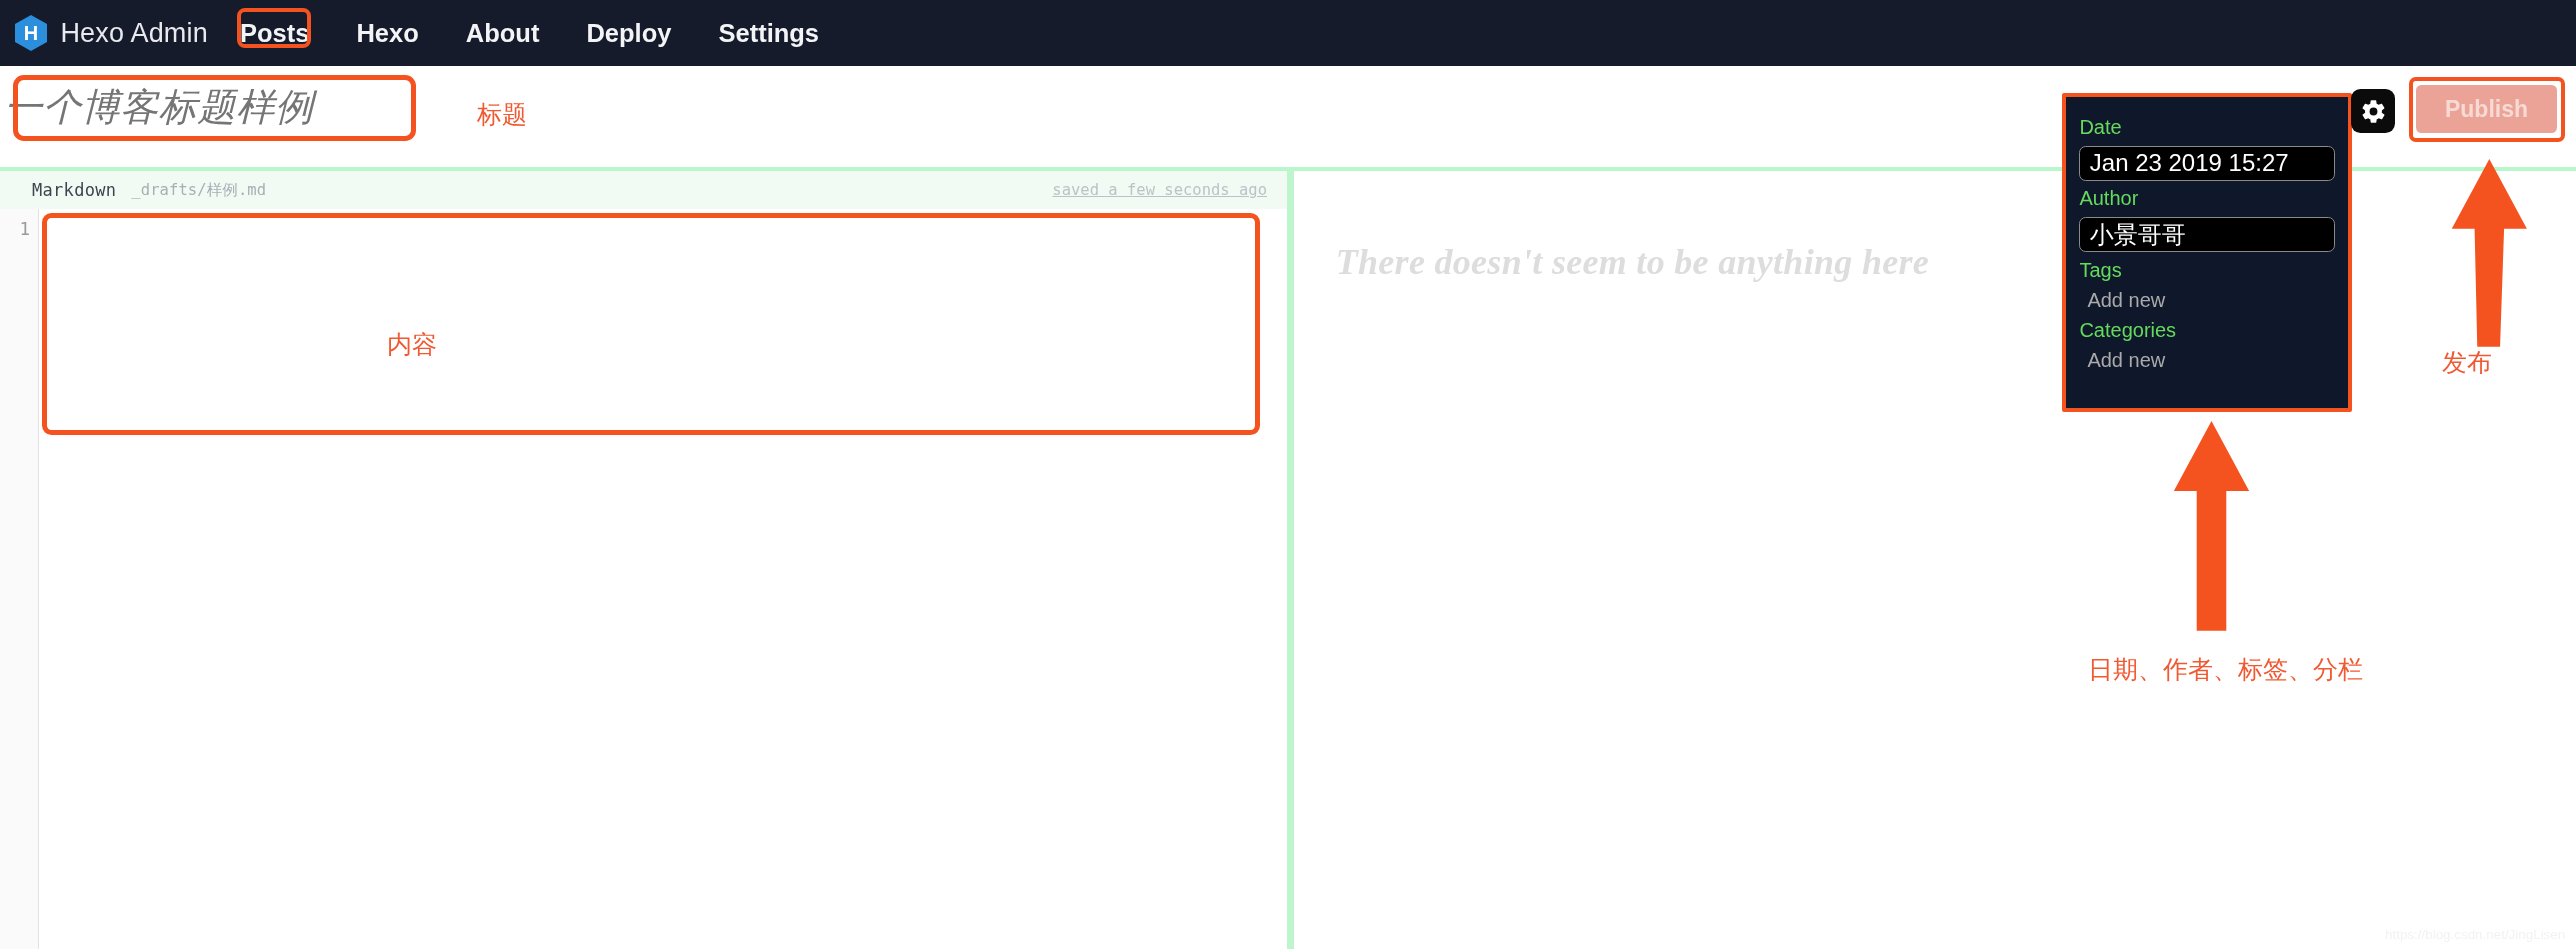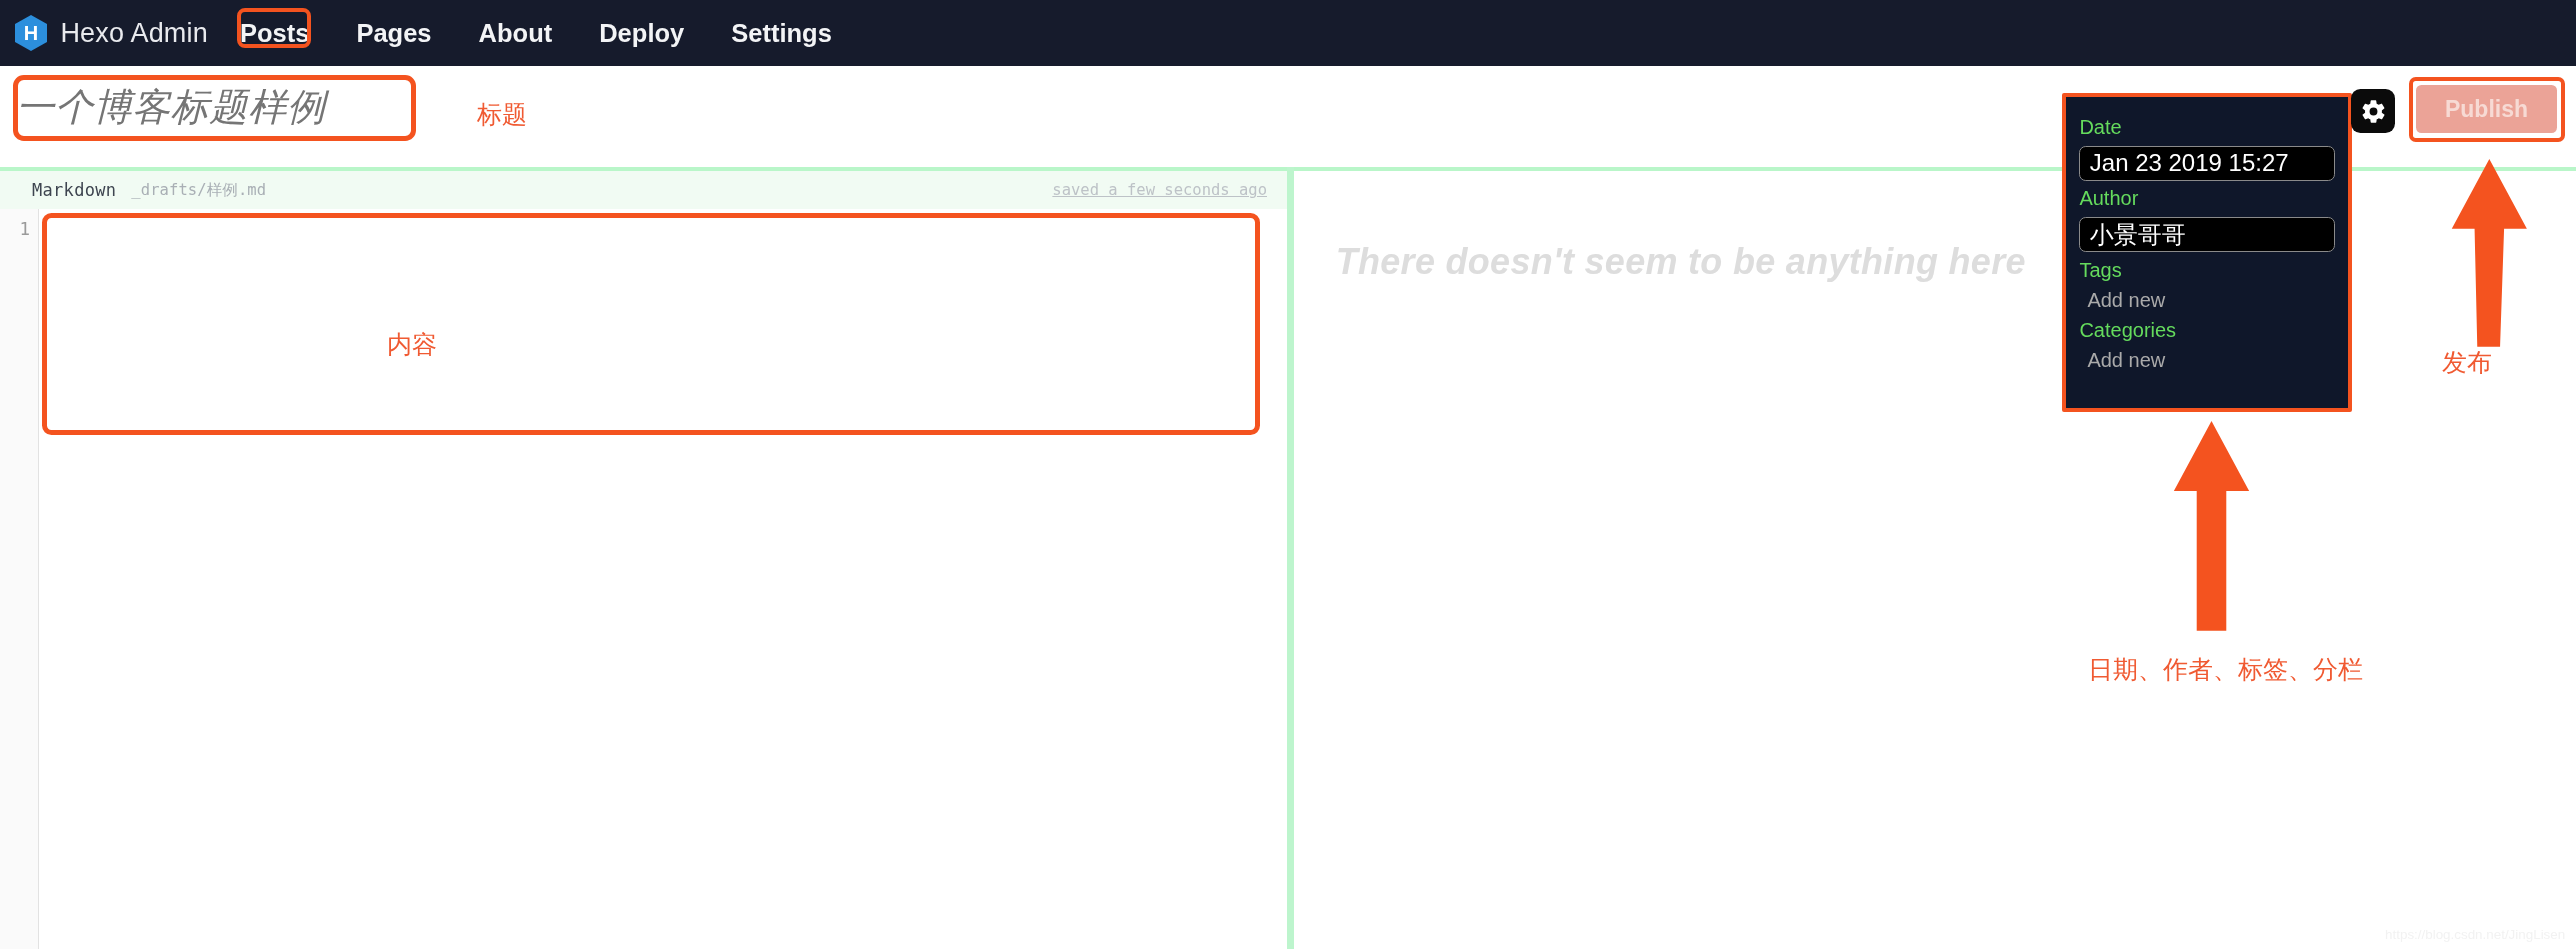--- a/index.html
+++ b/index.html
@@ -49,21 +49,21 @@
     border: 4.7px solid #F4531F; border-radius: 8px;
     pointer-events: none;
   }
 
   
   .titlerow {
     position: absolute; left: 0; top: 66px; width: 2576px; height: 83px;
     background: #ffffff;
   }
   .title-input {
-    position: absolute; left: 16px; top: 15px;
+    position: absolute; left: 4px; top: 15px;
     width: 383px; height: 52px;
     border: none; outline: none; background: transparent;
     font-size: 38px; font-style: italic; color: #9A9A9A;
     font-family: "Liberation Sans", sans-serif;
     letter-spacing: 0.7px;
   }
   .anno-box-title {
     position: absolute; left: 13.4px; top: 75px;
     width: 403px; height: 66px;
     border: 5.4px solid #F4531F; border-radius: 10.8px;
@@ -125,21 +125,21 @@
     pointer-events: none;
   }
   .anno-content-lab { left: 387px; top: 328px; }
 
   
   .preview-body { position: relative; height: calc(100% - 38px); background:#fff; }
   .preview-empty {
     position: absolute; left: 42px; top: 70px;
     font-size: 36px; font-style: italic; font-weight: 700;
     color: #DDDDDD; letter-spacing: 0.3px; white-space: nowrap;
-    font-family: Liberation Sans, sans-serif;
+    font-family: Liberation Serif, serif;
   }
 
   
   .settings-pop {
     position: absolute; left: 2062px; top: 93px;
     width: 290px; height: 319px;
     background: #0f172a; border: 4.7px solid #F4531F; border-radius: 2px;
     padding: 12px 13.4px 0 13.4px;
   }
   .pop-label {
@@ -196,21 +196,21 @@
 
   <div class="navbar">
     <div class="logo-hex">
       <div class="hexshape">
         <span>H</span>
       </div>
     </div>
     <div class="brand">Hexo Admin</div>
     <div class="navlinks">
       <div class="navlink first">Posts</div>
-      <div class="navlink">Pages</div>
+      <div class="navlink">Hexo</div>
       <div class="navlink">About</div>
       <div class="navlink">Deploy</div>
       <div class="navlink">Settings</div>
     </div>
   </div>
   <div class="anno-box-posts"></div>
 
   <div class="titlerow">
     <input class="title-input" type="text" placeholder="一个博客标题样例" style="">
   </div>

